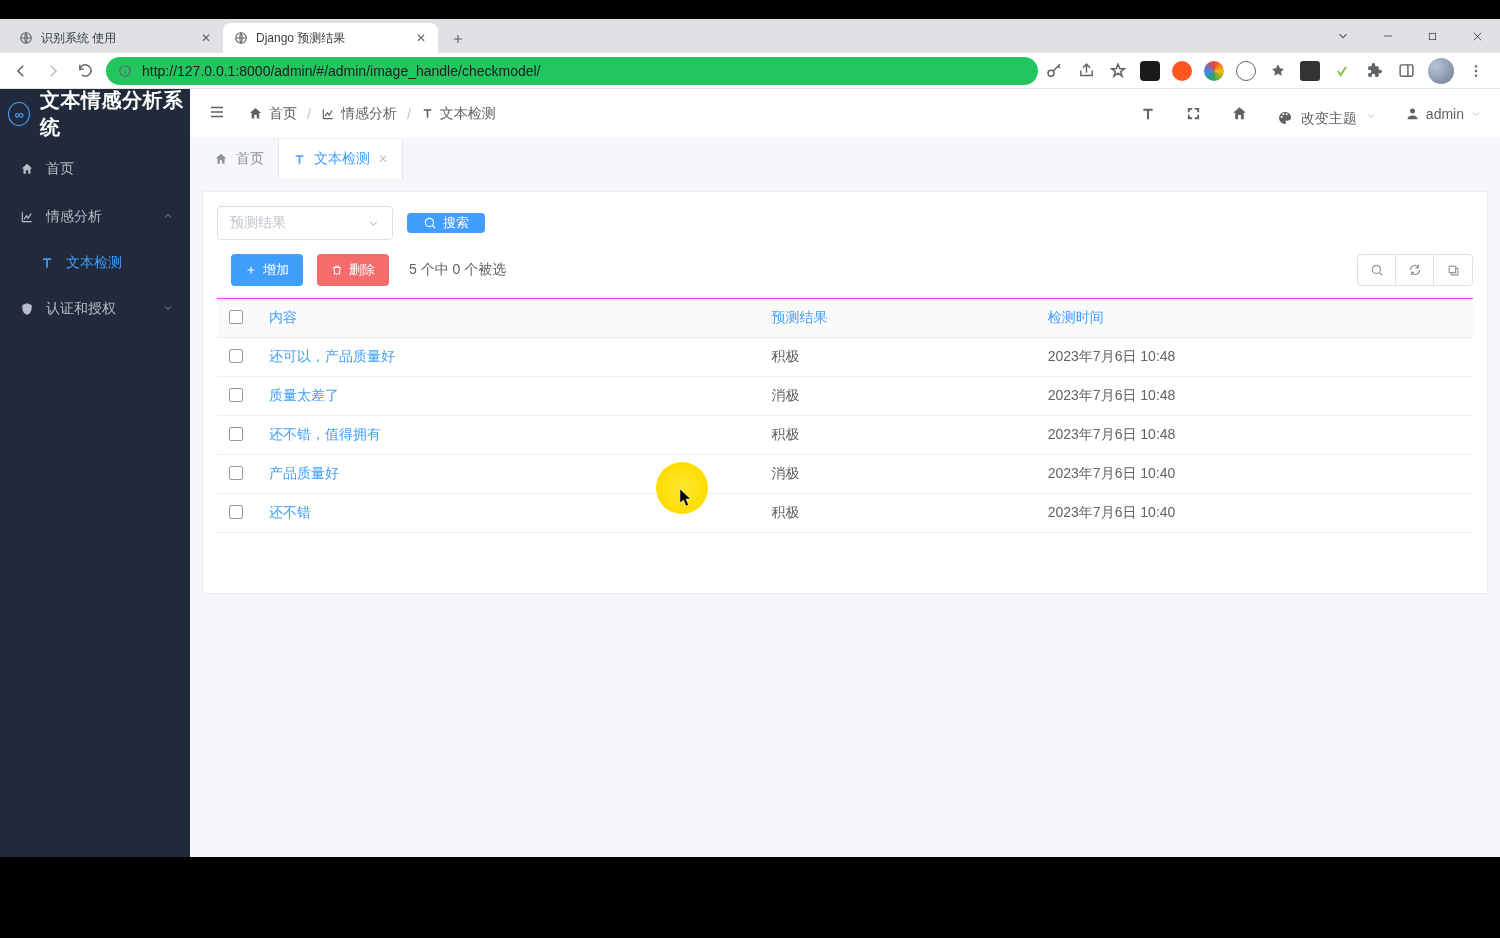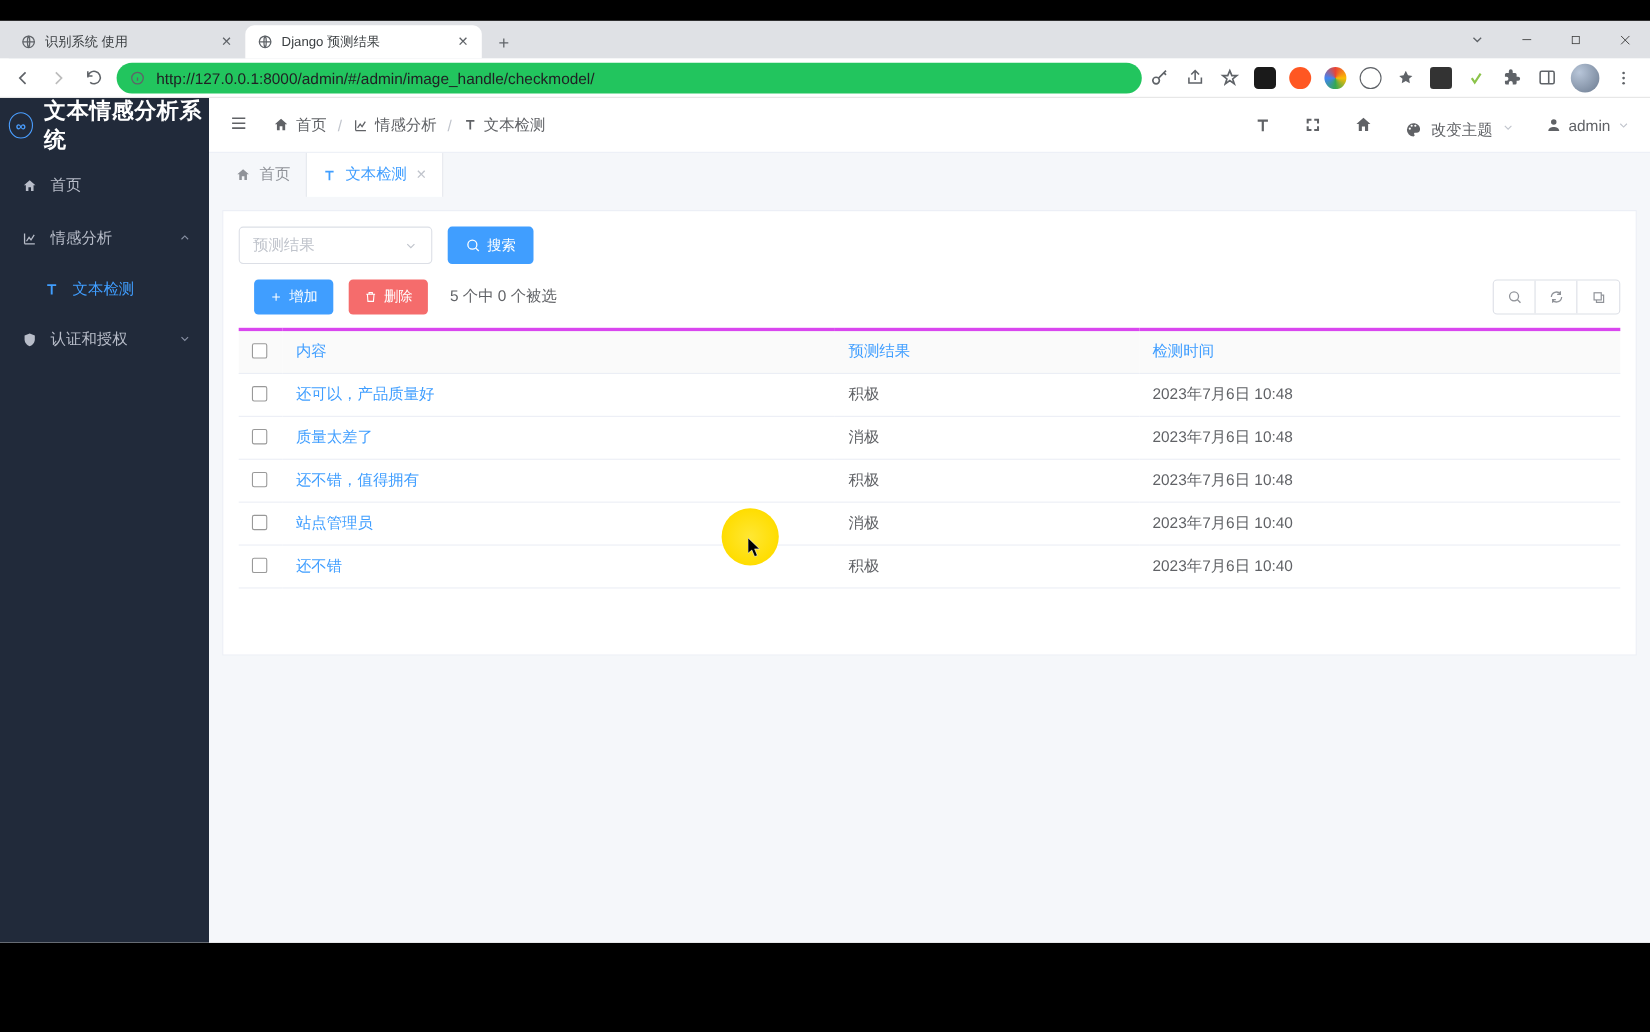--- a/index.html
+++ b/index.html
@@ -67,34 +67,34 @@
 .tabs-row { height: 40px; background: #f5f7fa; display: flex; align-items: stretch; padding-left: 10px; }
 .page-tab { display: flex; align-items: center; padding: 0 14px; border-right: 1px solid #e4e7ed; color: #909399; gap: 8px; cursor: pointer; font-size: 14px; }
 .page-tab.active { background: #fff; color: #409eff; }
 .page-tab .tab-x { color: #c0c4cc; font-size: 12px; }
 
 
 .content { flex: 1; background: #f5f7fa; padding: 12px; overflow: auto; }
 .card { background: #fff; border: 1px solid #ebeef5; }
 .filter-row { padding: 14px 14px; display: flex; align-items: center; gap: 14px; }
 .select-box { width: 176px; height: 34px; border: 1px solid #dcdfe6; border-radius: 4px; display: flex; align-items: center; padding: 0 12px; color: #c0c4cc; cursor: pointer; justify-content: space-between; }
-.btn { height: 34px; border-radius: 4px; display: inline-flex; align-items: center; padding: 0 16px; gap: 6px; cursor: pointer; font-size: 13px; border: none; }
+.btn { height: 20px; border-radius: 4px; display: inline-flex; align-items: center; padding: 0 16px; gap: 6px; cursor: pointer; font-size: 13px; border: none; }
 .btn-primary { background: #409eff; color: #fff; }
 .btn-danger { background: #f56c6c; color: #fff; }
 .btn-sm { height: 32px; padding: 0 14px; }
 
 .toolbar-row { padding: 0 14px 12px 28px; display: flex; align-items: center; gap: 14px; }
 .toolbar-right { margin-left: auto; display: flex; border: 1px solid #dcdfe6; border-radius: 4px; overflow: hidden; }
 .icon-btn { width: 38px; height: 30px; display: flex; align-items: center; justify-content: center; border-right: 1px solid #dcdfe6; color: #909399; cursor: pointer; }
 .icon-btn:last-child { border-right: none; }
 .count-text { color: #606266; margin-left: 6px; }
 
 
 .table { width: calc(100% - 28px); margin: 0 14px 60px 14px; border-collapse: collapse; }
-.table th { background: #fafafa; text-align: left; font-weight: 500; padding: 10px 12px; border-top: 3px solid #d946ef; border-bottom: 1px solid #ebeef5; }
+.table th { background: #fafafa; text-align: left; font-weight: 500; padding: 10px 12px; border-top: 1px solid #d946ef; border-bottom: 1px solid #ebeef5; }
 .table th .sortable { color: #409eff; cursor: pointer; }
 .table th:first-child { width: 40px; }
 .table td { padding: 10px 12px; border-bottom: 1px solid #ebeef5; }
 .table td.link { color: #409eff; cursor: pointer; }
 .checkbox { width: 14px; height: 14px; border: 1px solid #999; border-radius: 2px; display: inline-block; background: #fff; }
 
 
 .cursor-highlight { position: absolute; width: 52px; height: 52px; border-radius: 50%; background: radial-gradient(circle, #ffe733 0%, #ffdd00 70%, rgba(255,221,0,0) 100%); left: 656px; top: 462px; pointer-events: none; }
 .cursor-arrow { position: absolute; left: 680px; top: 489px; pointer-events: none; }
 
@@ -441,21 +441,21 @@
                     <td>2023年7月6日 10:48</td>
                   </tr>
                   <tr>
                     <td><span class="checkbox"></span></td>
                     <td class="link">还不错，值得拥有</td>
                     <td>积极</td>
                     <td>2023年7月6日 10:48</td>
                   </tr>
                   <tr>
                     <td><span class="checkbox"></span></td>
-                    <td class="link">站点管理员</td>
+                    <td class="link">产品质量好</td>
                     <td>消极</td>
                     <td>2023年7月6日 10:40</td>
                   </tr>
                   <tr>
                     <td><span class="checkbox"></span></td>
                     <td class="link">还不错</td>
                     <td>积极</td>
                     <td>2023年7月6日 10:40</td>
                   </tr>
                 </tbody>

